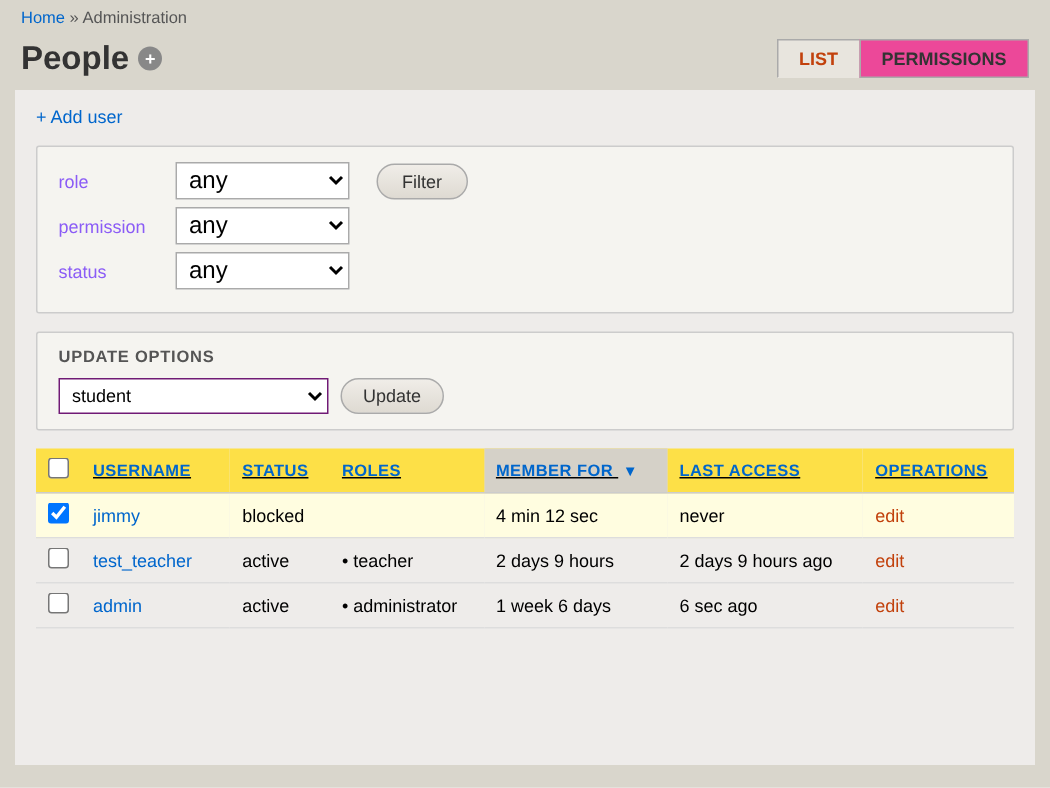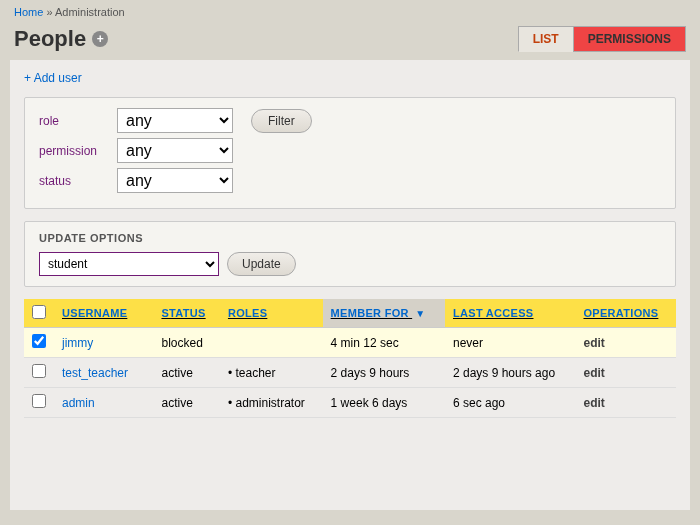--- a/index.html
+++ b/index.html
@@ -58,21 +58,21 @@
     .tab-buttons {
       display: flex;
       gap: 0;
     }
     .tab-btn {
       padding: 5px 14px;
       font-size: 12px;
       font-weight: bold;
       border: 1px solid #aaa;
       cursor: pointer;
-      background: #ef4444;
+      background: #ec4899;
       color: #333;
       text-decoration: none;
       display: inline-block;
     }
     .tab-btn.active {
       background: #e8e5de;
       border-bottom: 1px solid #e8e5de;
       color: #c2410c;
     }
     .tab-btn:first-child { border-right: none; }
@@ -107,21 +107,21 @@
     }
     .filter-row {
       display: flex;
       align-items: center;
       margin-bottom: 5px;
       gap: 8px;
     }
     .filter-label {
       width: 70px;
       font-size: 12px;
-      color: #701a75;
+      color: #8b5cf6;
     }
     .filter-select {
       width: 116px;
       font-size: 16px;
       padding: 2px 4px;
       border: 1px solid #aaa;
       background: white;
       cursor: pointer;
     }
     .filter-btn {
@@ -185,21 +185,21 @@
       border-bottom: 1px solid #ddd;
       vertical-align: middle;
     }
     .user-table tbody tr.highlighted { background: #fffde0; }
     .row-checkbox {
       width: 14px;
       height: 14px;
       cursor: pointer;
     }
     .user-link { color: #0066cc; text-decoration: none; }
-    .edit-link { color: #404040; text-decoration: none; font-weight: bold; }
+    .edit-link { color: #c2410c; text-decoration: none; }
     .sort-arrow {
       display: inline-block;
       margin-left: 3px;
       font-size: 10px;
     }
     .th-check { width: 24px; }
     .th-username { min-width: 90px; }
     .th-status { min-width: 60px; }
     .th-roles { min-width: 80px; }
     .th-member { min-width: 90px; }

